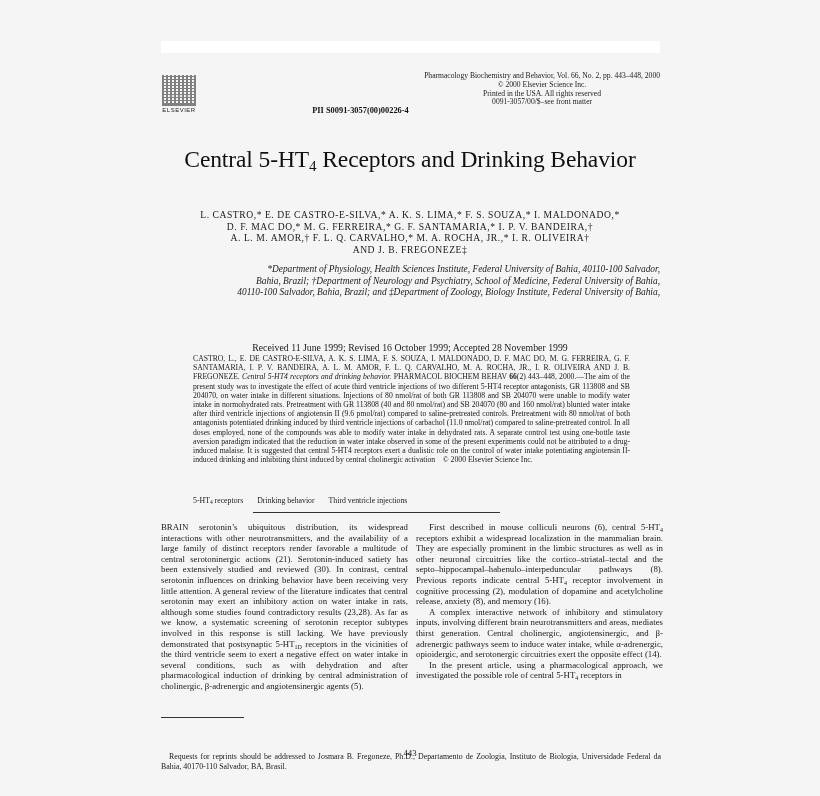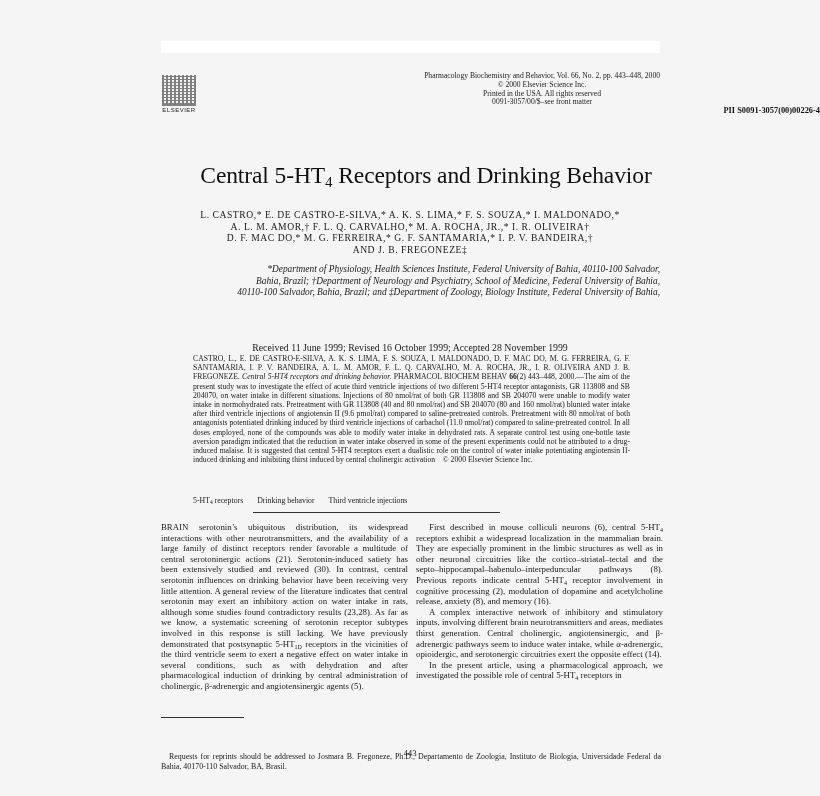--- a/index.html
+++ b/index.html
@@ -29,22 +29,22 @@
   .logo .word {
     font-family: "Liberation Sans", sans-serif;
     font-size: 6px; letter-spacing: 0.5px; color: #222; margin-top: 1px;
     text-align: center;
   }
   .journal-info {
     position: absolute; right: 160px; top: 72px;
     text-align: center; font-size: 7.6px; line-height: 8.8px; color: #222;
   }
   .pii {
-    position: absolute; left: 0; width: 820px; top: 106px;
-    text-align: right; font-size: 8.4px; font-weight: bold; color: #111;
+    position: absolute; left: 0; width: 709px; top: 106px;
+    text-align: center; font-size: 8.4px; font-weight: bold; color: #111;
     padding-left: 12px; box-sizing: border-box;
   }
   .title {
     position: absolute; left: 160px; width: 500px; top: 146px;
     font-size: 23.5px; text-align: center; color: #111; white-space: nowrap;
     letter-spacing: -0.1px;
   }
   .title sub { font-size: 15px; vertical-align: -4px; line-height: 0; }
   .authors {
     position: absolute; left: 160px; width: 500px; top: 209px;
@@ -109,28 +109,28 @@
 
 <div class="journal-info">
   <div>Pharmacology Biochemistry and Behavior, Vol. 66, No. 2, pp. 443–448, 2000</div>
   <div>© 2000 Elsevier Science Inc.</div>
   <div>Printed in the USA. All rights reserved</div>
   <div>0091-3057/00/$–see front matter</div>
 </div>
 
 <div class="pii">PII S0091-3057(00)00226-4</div>
 
-<h1 class="title" style="margin:16px;font-weight:normal;">
+<h1 class="title" style="margin:0;font-weight:normal;">
   <span>Central 5-HT</span><sub>4</sub><span> Receptors and Drinking Behavior</span>
 </h1>
 
 <div class="authors">
   <div>L. CASTRO,* E. DE CASTRO-E-SILVA,* A. K. S. LIMA,* F. S. SOUZA,* I. MALDONADO,*</div>
+  <div>D. F. MAC DO,* M. G. FERREIRA,* G. F. SANTAMARIA,* I. P. V. BANDEIRA,†</div>
   <div>A. L. M. AMOR,† F. L. Q. CARVALHO,* M. A. ROCHA, JR.,* I. R. OLIVEIRA†</div>
-  <div>D. F. MAC DO,* M. G. FERREIRA,* G. F. SANTAMARIA,* I. P. V. BANDEIRA,†</div>
   <div>AND J. B. FREGONEZE‡</div>
 </div>
 
 <div class="affiliations">
   <div>*Department of Physiology, Health Sciences Institute, Federal University of Bahia, 40110-100 Salvador,</div>
   <div>Bahia, Brazil; †Department of Neurology and Psychiatry, School of Medicine, Federal University of Bahia,</div>
   <div>40110-100 Salvador, Bahia, Brazil; and ‡Department of Zoology, Biology Institute, Federal University of Bahia,</div>
 </div>
 
 <div class="dates">Received 11 June 1999; Revised 16 October 1999; Accepted 28 November 1999</div>

